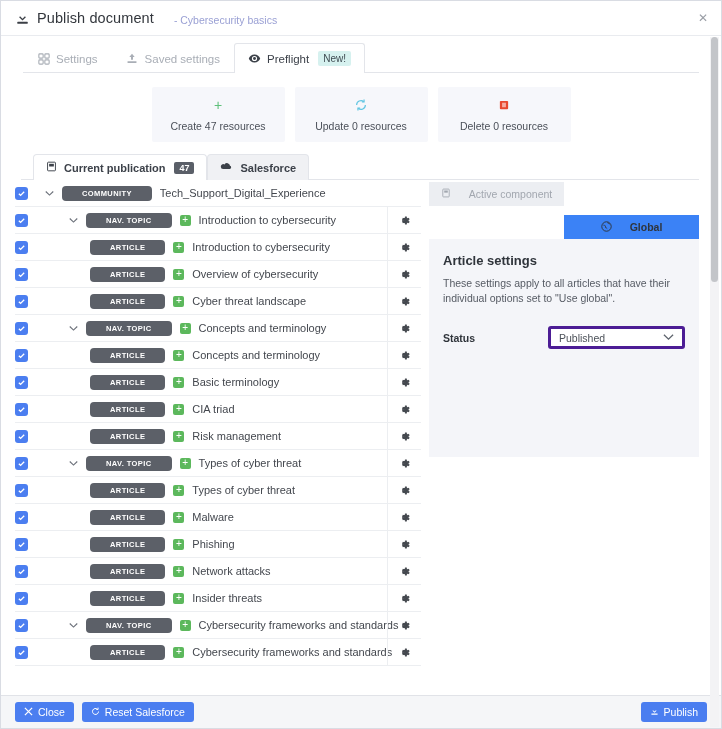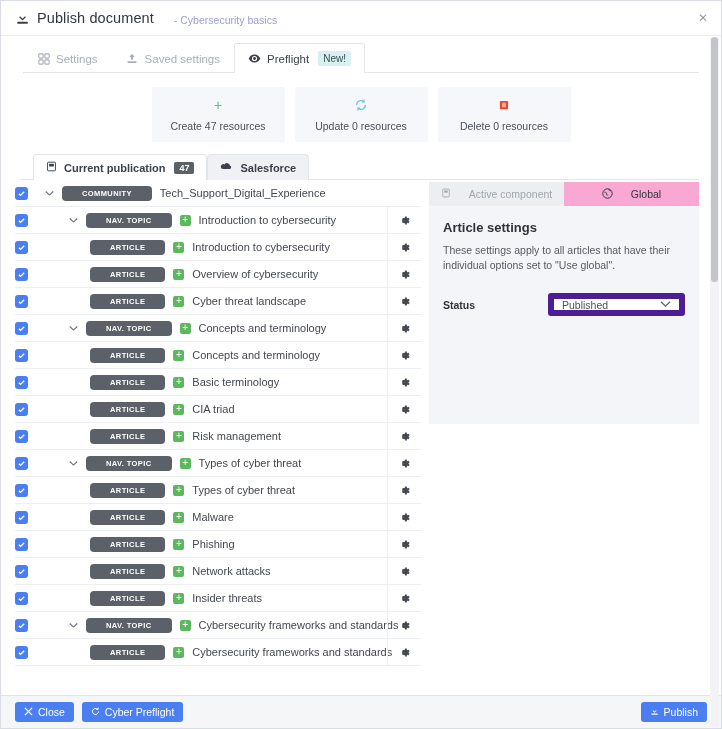--- a/index.html
+++ b/index.html
@@ -157,30 +157,30 @@
   
   .sp { flex: none; }
 
   
   .rtabs { display: flex; margin-top: 2px; }
   .rtab {
     flex: 1; height: 24px; display: flex; align-items: center; justify-content: center;
     gap: 18px; font-size: 10.5px; cursor: pointer;
   }
   .rtab.inactive { background: #eceef2; color: #a2a7af; }
-  .rtab.sel { background: #f9a8d4; color: #2f343b; font-weight: normal; }
+  .rtab.sel { background: #3b82f6; color: #2f343b; font-weight: bold; margin-top: 33px; }
   .rpanel {
     background: #f4f5f9; padding: 14px 14px 18px 14px; height: 218px;
   }
   .rtitle { font-size: 13px; font-weight: bold; color: #2f343b; margin-bottom: 8px; }
   .rdesc { font-size: 10.5px; color: #565b64; line-height: 1.45; margin-bottom: 20px; }
   .field { display: flex; align-items: center; }
   .flabel { font-size: 10.5px; font-weight: bold; color: #2f343b; width: 105px; }
   .select {
-    flex: 1; height: 23px; background: #ffffff; border: 6px solid #4c1d95;
+    flex: 1; height: 23px; background: #ffffff; border: 3px solid #4c1d95;
     border-radius: 3px; display: flex; align-items: center; justify-content: space-between;
     padding: 0 8px; font-size: 10.5px; color: #4d525a; cursor: pointer;
   }
   .chev { font-size: 9px; color: #5d636c; }
 
   
   .footer {
     height: 33px; min-height: 33px; background: #f5f6f8;
     border-top: 1px solid #e1e3e8;
     display: flex; align-items: center; padding: 0 14px;
@@ -713,21 +713,21 @@
       </span>
       <span>Close</span>
     </div>
     <div class="btn">
       <span>
         <svg viewBox="0 0 12 12" fill="none" stroke="currentColor" stroke-width="1.3" width="9" height="9">
           <path d="M10 6a4 4 0 1 1-1.3-3"></path>
             <path d="M9.4 .8v2.5H7"></path>
         </svg>
       </span>
-      <span>Cyber Preflight</span>
+      <span>Reset Salesforce</span>
     </div>
     <div class="spacer"></div>
     <div class="btn" style="margin-right:0">
       <span>
         <svg viewBox="0 0 16 16" fill="currentColor" width="9" height="9">
           <path d="M8 1v7.2L5.4 5.6 4.4 6.6 8 10.2l3.6-3.6-1-1L8 8.2V1z"></path>
           <rect x="2.5" y="11.5" width="11" height="2.2" rx=".4"></rect>
         </svg>
       </span>
       <span>Publish</span>

